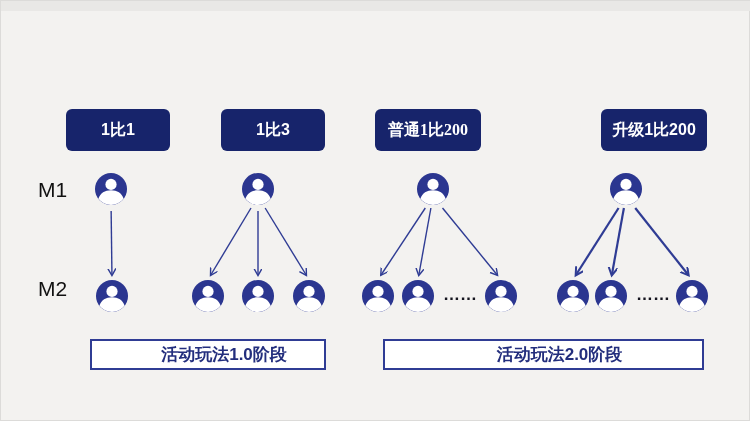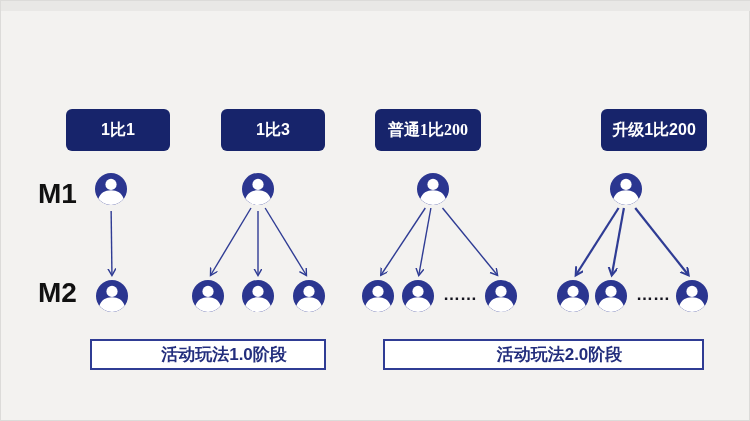--- a/index.html
+++ b/index.html
@@ -29,21 +29,21 @@
     background:var(--top-band);
   }
   .title{
     position:absolute;left:53px;top:28px;white-space:nowrap;
     color:var(--title-text);font-weight:bold;
   }
   .title-main{font-size:30px;letter-spacing:1px;}
   .title-suffix{font-size:23px;}
   .row-label{
     position:absolute;left:37px;width:40px;
-    font-size:28px;font-weight:bold;color:var(--label-text);
+    font-size:21px;font-weight:normal;color:var(--label-text);
   }
   .row-label.m1{top:177px;}
   .row-label.m2{top:276px;}
   .badge{
     position:absolute;top:108px;height:42px;
     background:var(--badge-bg);color:var(--badge-text);
     display:flex;align-items:center;justify-content:center;
     font-size:16px;font-weight:bold;border-radius:6px;
   }
   .person{position:absolute;width:32px;height:32px;line-height:0;}

